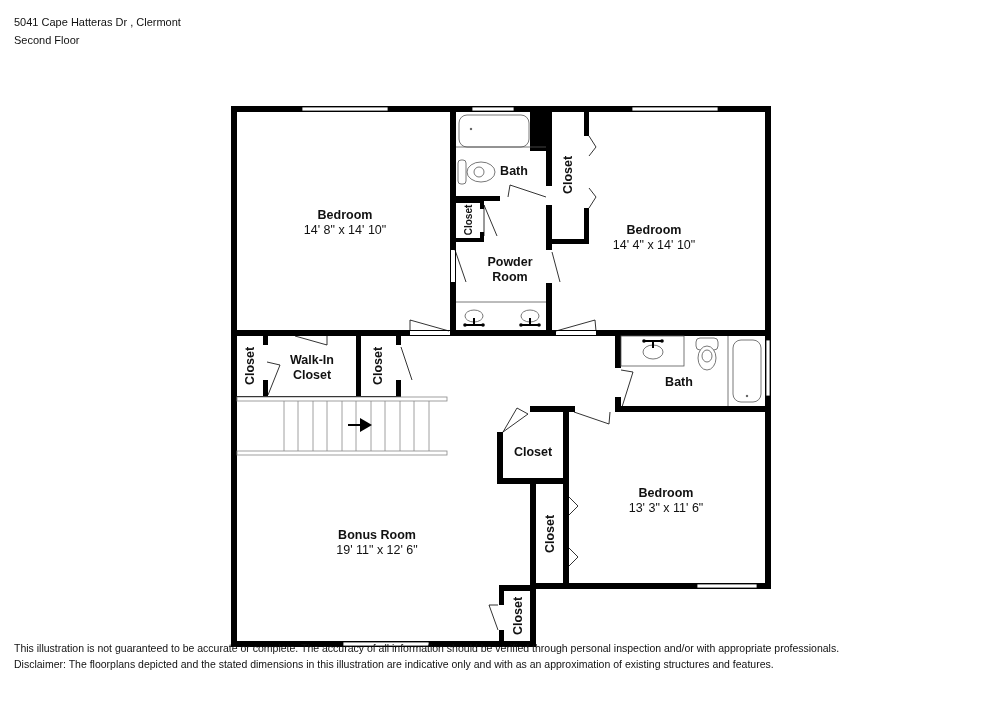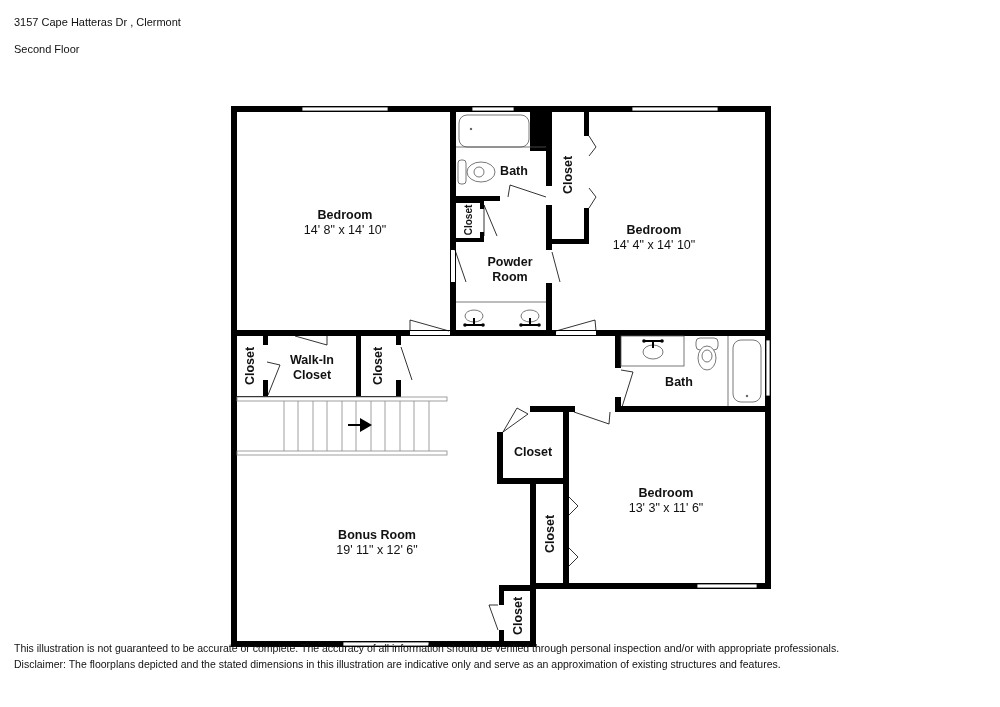--- a/index.html
+++ b/index.html
@@ -6,22 +6,22 @@
   body { width:1000px; height:707px; position:relative; overflow:hidden; font-family:"Liberation Sans", sans-serif; color:#111; }
   .hdr { position:absolute; left:14px; font-size:11px; line-height:14px; }
   .disc { position:absolute; left:14px; font-size:10.5px; line-height:14px; white-space:nowrap; }
   svg.plan { position:absolute; left:0; top:0; }
   .lbl { font-family:"Liberation Sans", sans-serif; font-weight:bold; font-size:12.5px; fill:#111; }
   .dim { font-family:"Liberation Sans", sans-serif; font-size:12.5px; fill:#111; }
 </style>
 </head>
 <body>
 
-<div class="hdr" style="top:15px">3157 Cape Hatteras Dr , Clermont</div>
-<div class="hdr" style="top:42px">Second Floor</div>
+<div class="hdr" style="top:15px">5041 Cape Hatteras Dr , Clermont</div>
+<div class="hdr" style="top:33px">Second Floor</div>
 
 <svg class="plan" width="1000" height="707" viewBox="0 0 1000 707">
 
   <g fill="#000">
 
     <rect x="231" y="106" width="540" height="6"></rect>
 
     <rect x="231" y="106" width="6" height="541"></rect>
 
     <rect x="765" y="106" width="6" height="306"></rect>
@@ -225,14 +225,14 @@
 
     <text class="lbl" x="554" y="534" text-anchor="middle" transform="rotate(-90 554 534)">Closet</text>
 
     <text class="lbl" x="377" y="539" text-anchor="middle">Bonus Room</text>
     <text class="dim" x="377" y="554" text-anchor="middle">19' 11" x 12' 6"</text>
 
     <text class="lbl" x="522" y="616" text-anchor="middle" transform="rotate(-90 522 616)">Closet</text>
   </g>
 </svg>
 
-<div class="disc" style="top:657px">Disclaimer: The floorplans depicted and the stated dimensions in this illustration are indicative only and serve as an approximation of existing structures and features.</div>
+<div class="disc" style="top:657px">Disclaimer: The floorplans depicted and the stated dimensions in this illustration are indicative only and with as an approximation of existing structures and features.</div>
 <div class="disc" style="top:641px">This illustration is not guaranteed to be accurate or complete. The accuracy of all information should be verified through personal inspection and/or with appropriate professionals.</div>
 
 </body></html>

